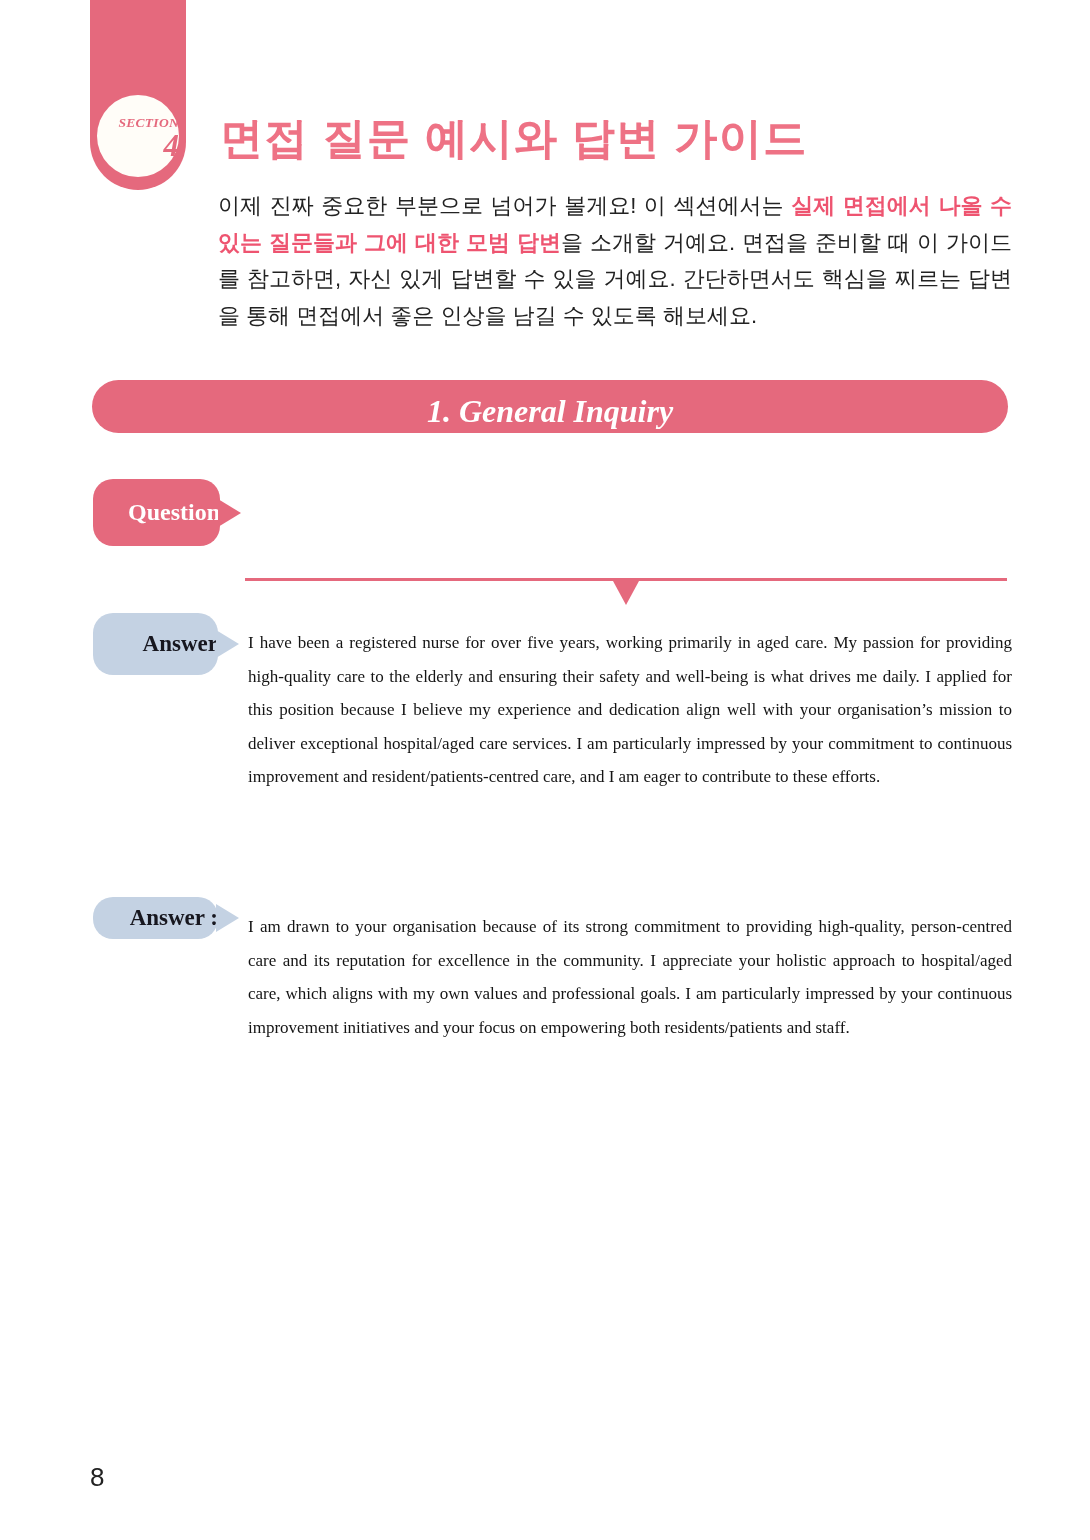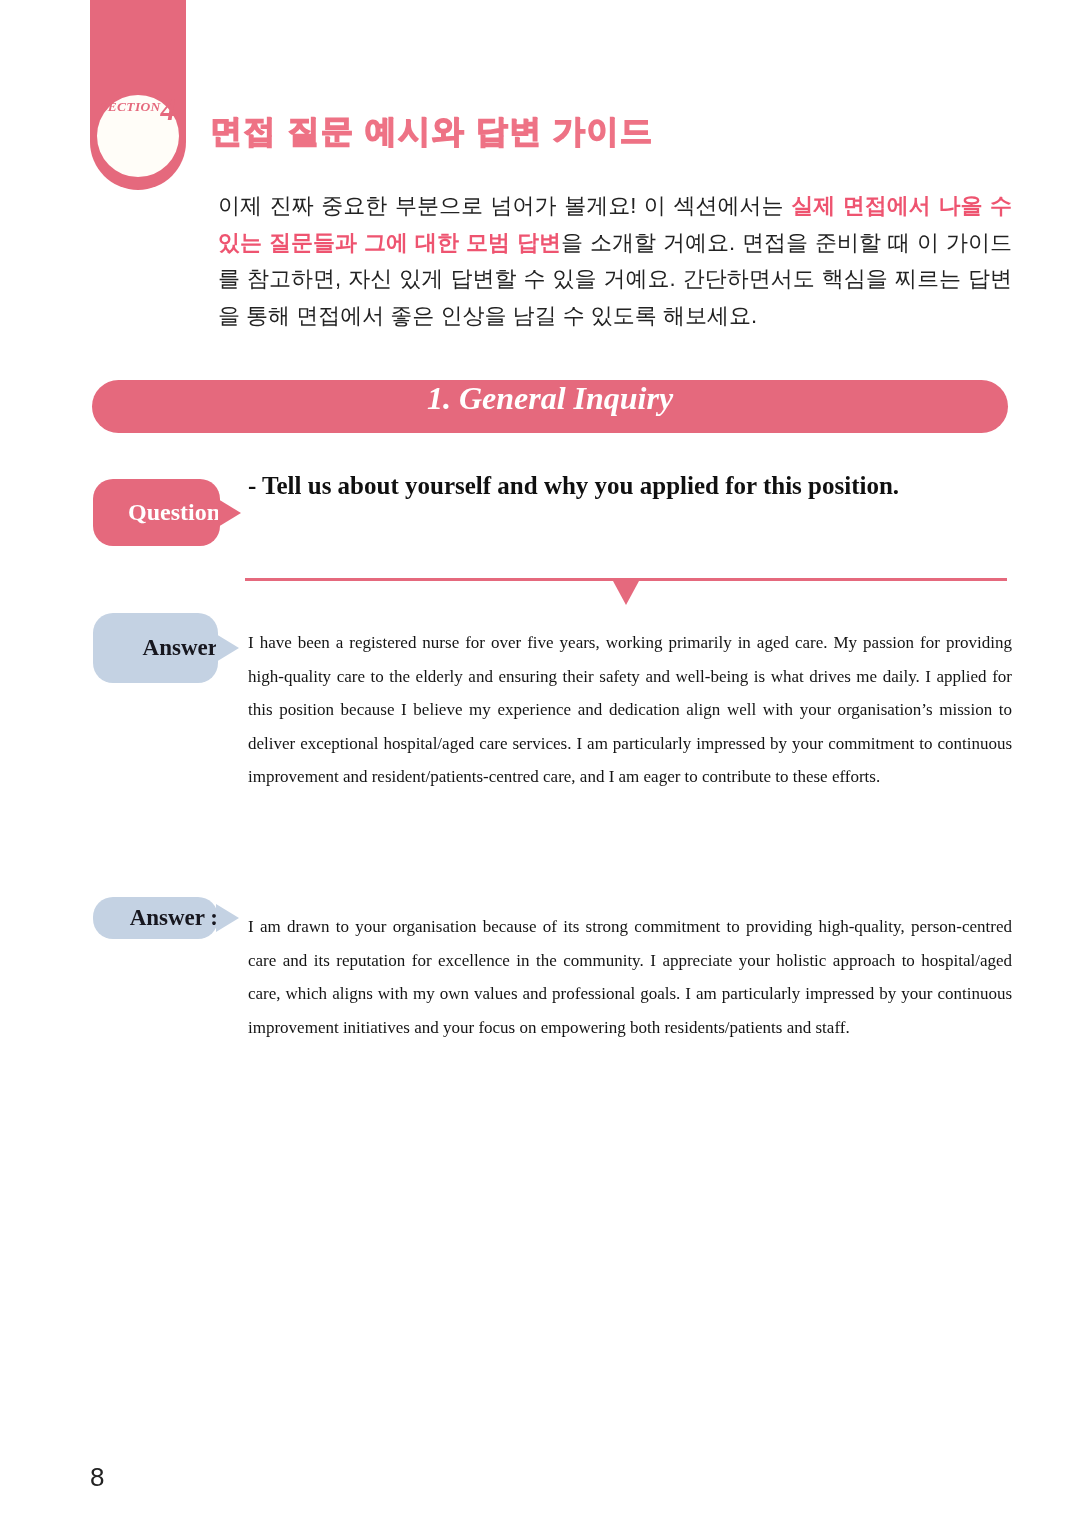--- a/index.html
+++ b/index.html
@@ -14,52 +14,52 @@
 
   
   .section-tab{
     position:absolute; left:90px; top:0; width:96px; height:190px;
     background:#e5697d;
     border-radius:0 0 48px 48px;
   }
   .section-circle{
     position:absolute; left:7px; top:95px; width:82px; height:82px;
     background:#fffdf8; border-radius:50%;
-    display:flex; flex-direction:row; align-items:flex-start; justify-content:center;
+    display:flex; flex-direction:column; align-items:flex-end; justify-content:center;
   }
   .section-word{
     font-family:"Liberation Serif", serif; font-style:italic; font-weight:700;
     font-size:13.5px; color:#e5697d; letter-spacing:.3px; margin-top:4px;
   }
   .section-num{
     font-family:"Liberation Serif", serif; font-style:italic; font-weight:700;
     font-size:31px; color:#e5697d; line-height:30px;
   }
 
   
   .doc-title{
-    position:absolute; left:210px; top:110px; width:820px;
-    font-size:32px; font-weight:700; color:#ee7285;
+    position:absolute; left:220px; top:110px; width:820px;
+    font-size:43px; font-weight:400; color:#ee7285;
     letter-spacing:1.5px;
     -webkit-text-stroke:1.6px #ee7285;
   }
 
   
   .intro{
     position:absolute; left:218px; top:188px; width:794px;
     font-size:22px; line-height:36.6px; color:#222222;
     font-weight:500; text-align:justify;
   }
   .intro .hl{ color:#ee5470; font-weight:700; }
 
   
   .banner{
     position:absolute; left:92px; top:380px; width:916px; height:53px;
     background:#e5697d; border-radius:27px;
-    display:flex; align-items:flex-start; justify-content:center;
+    display:flex; align-items:flex-end; justify-content:center;
   }
   .banner-text{
     font-family:"Liberation Serif", serif; font-style:italic; font-weight:700;
     font-size:32px; color:#ffffff; padding-bottom:3px;
   }
 
   
   .bubble{
     position:absolute; left:93px; border-radius:20px;
     display:flex; align-items:center; justify-content:flex-end;
@@ -74,21 +74,21 @@
   .bubble-q .bubble-label{
     font-family:"Liberation Serif", serif; font-weight:700;
     font-size:24px; color:#ffffff;
   }
   .bubble-a{ background:#c4d2e3; }
   .bubble-a .tip{ border-left:23px solid #c4d2e3; }
   .bubble-a .bubble-label{
     font-family:"Liberation Serif", serif; font-weight:700;
     font-size:23px; color:#17171f;
   }
-  .bubble-a1{ top:613px; width:125px; height:70px; }
+  .bubble-a1{ top:613px; width:125px; height:62px; }
   .bubble-a2{ top:897px; width:125px; height:42px; }
 
   
   .question-text{
     position:absolute; left:248px; top:467px; width:766px;
     font-family:"Liberation Serif", serif; font-weight:700;
     font-size:25px; line-height:38px; color:#101010;
   }
 
   
@@ -138,21 +138,20 @@
   <div class="banner">
     <div class="banner-text">1. General Inquiry</div>
   </div>
 
   <div class="bubble bubble-q">
     <span class="bubble-label">Question</span>
     <span class="tip"></span>
   </div>
 
   <div class="question-text">
-    <div>- Tell us about yourself and why you applied for this position.</div>
   </div>
 
   <div class="divider"></div>
   <div class="divider-triangle"></div>
 
   <div class="bubble bubble-a bubble-a1">
     <span class="bubble-label">Answer</span>
     <span class="tip"></span>
   </div>
   <p class="answer-text answer-text-1">I have been a registered nurse for over five years, working primarily in aged care. My passion for providing high-quality care to the elderly and ensuring their safety and well-being is what drives me daily. I applied for this position because I believe my experience and dedication align well with your organisation’s mission to deliver exceptional hospital/aged care services. I am particularly impressed by your commitment to continuous improvement and resident/patients-centred care, and I am eager to contribute to these efforts.</p>

